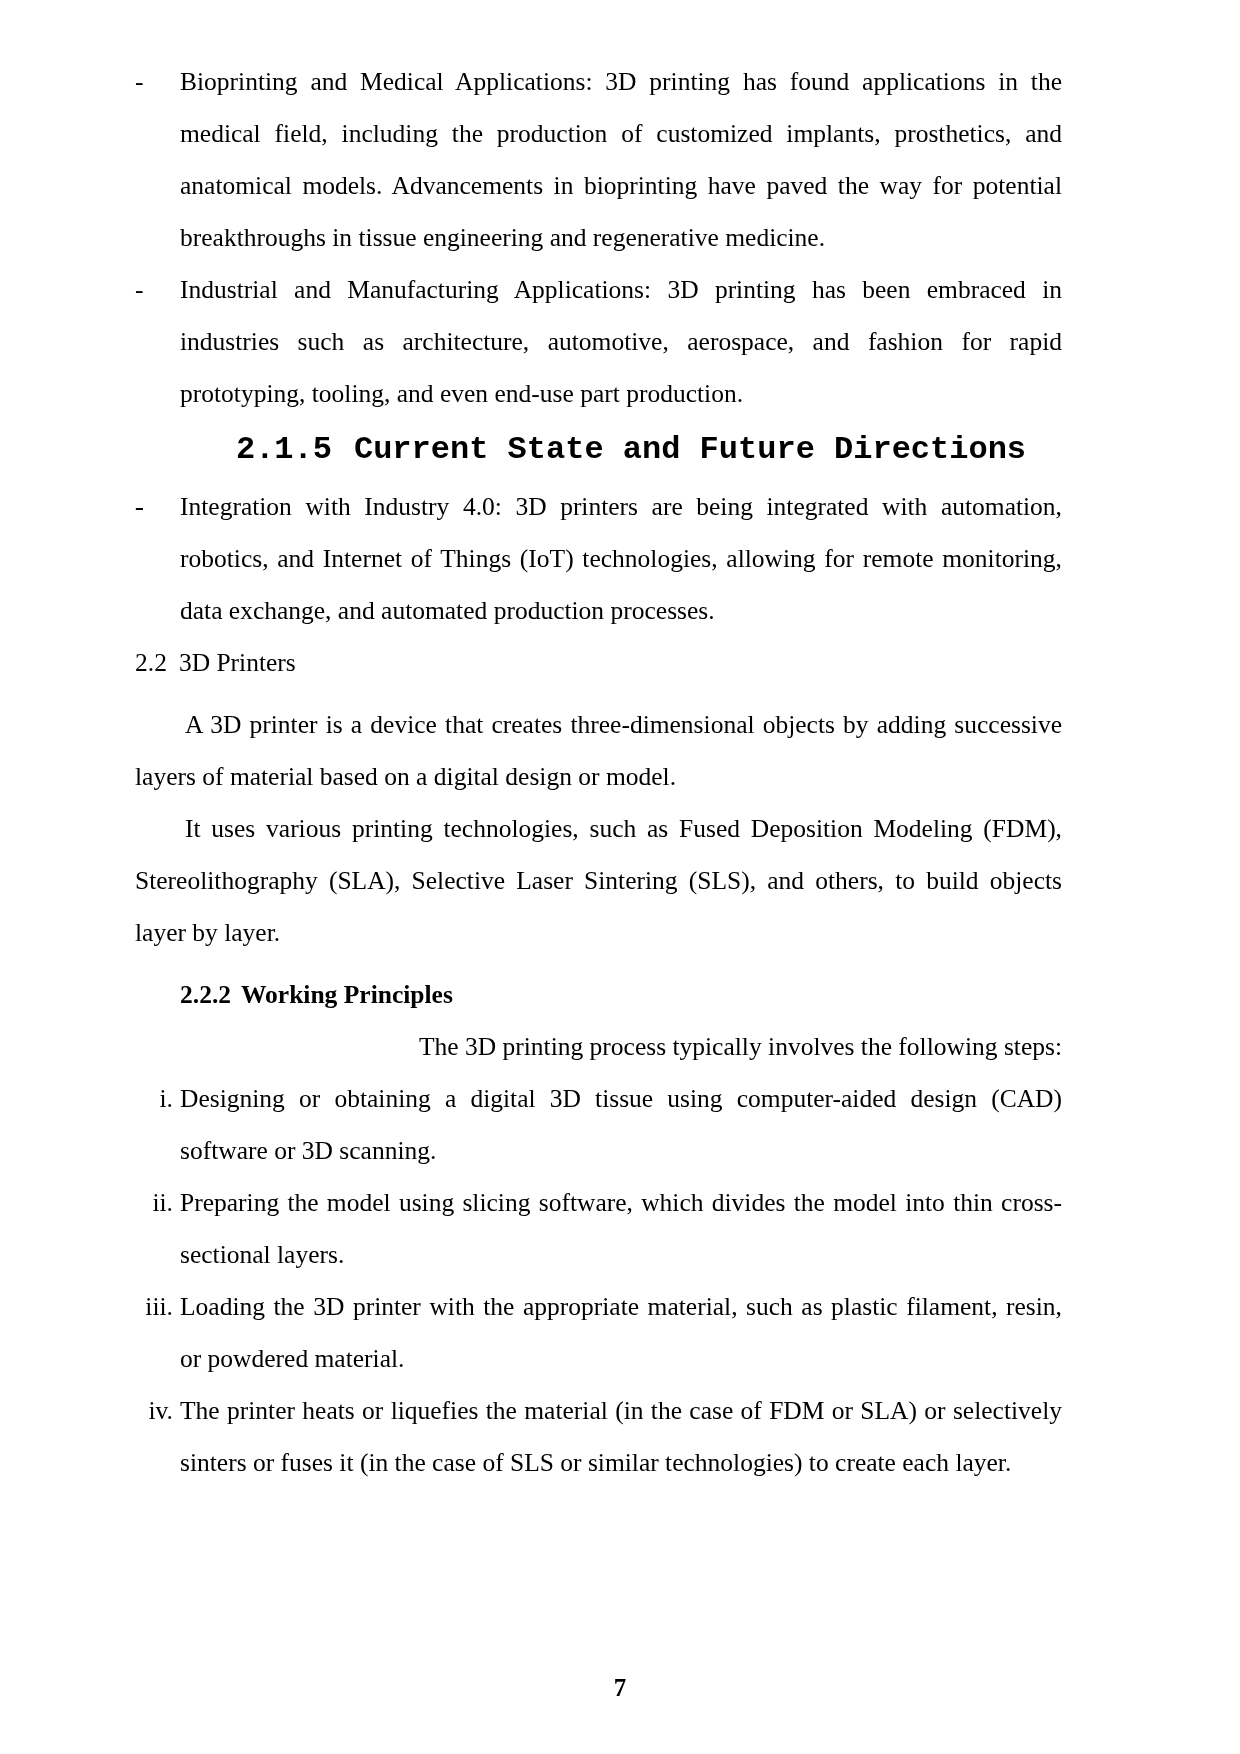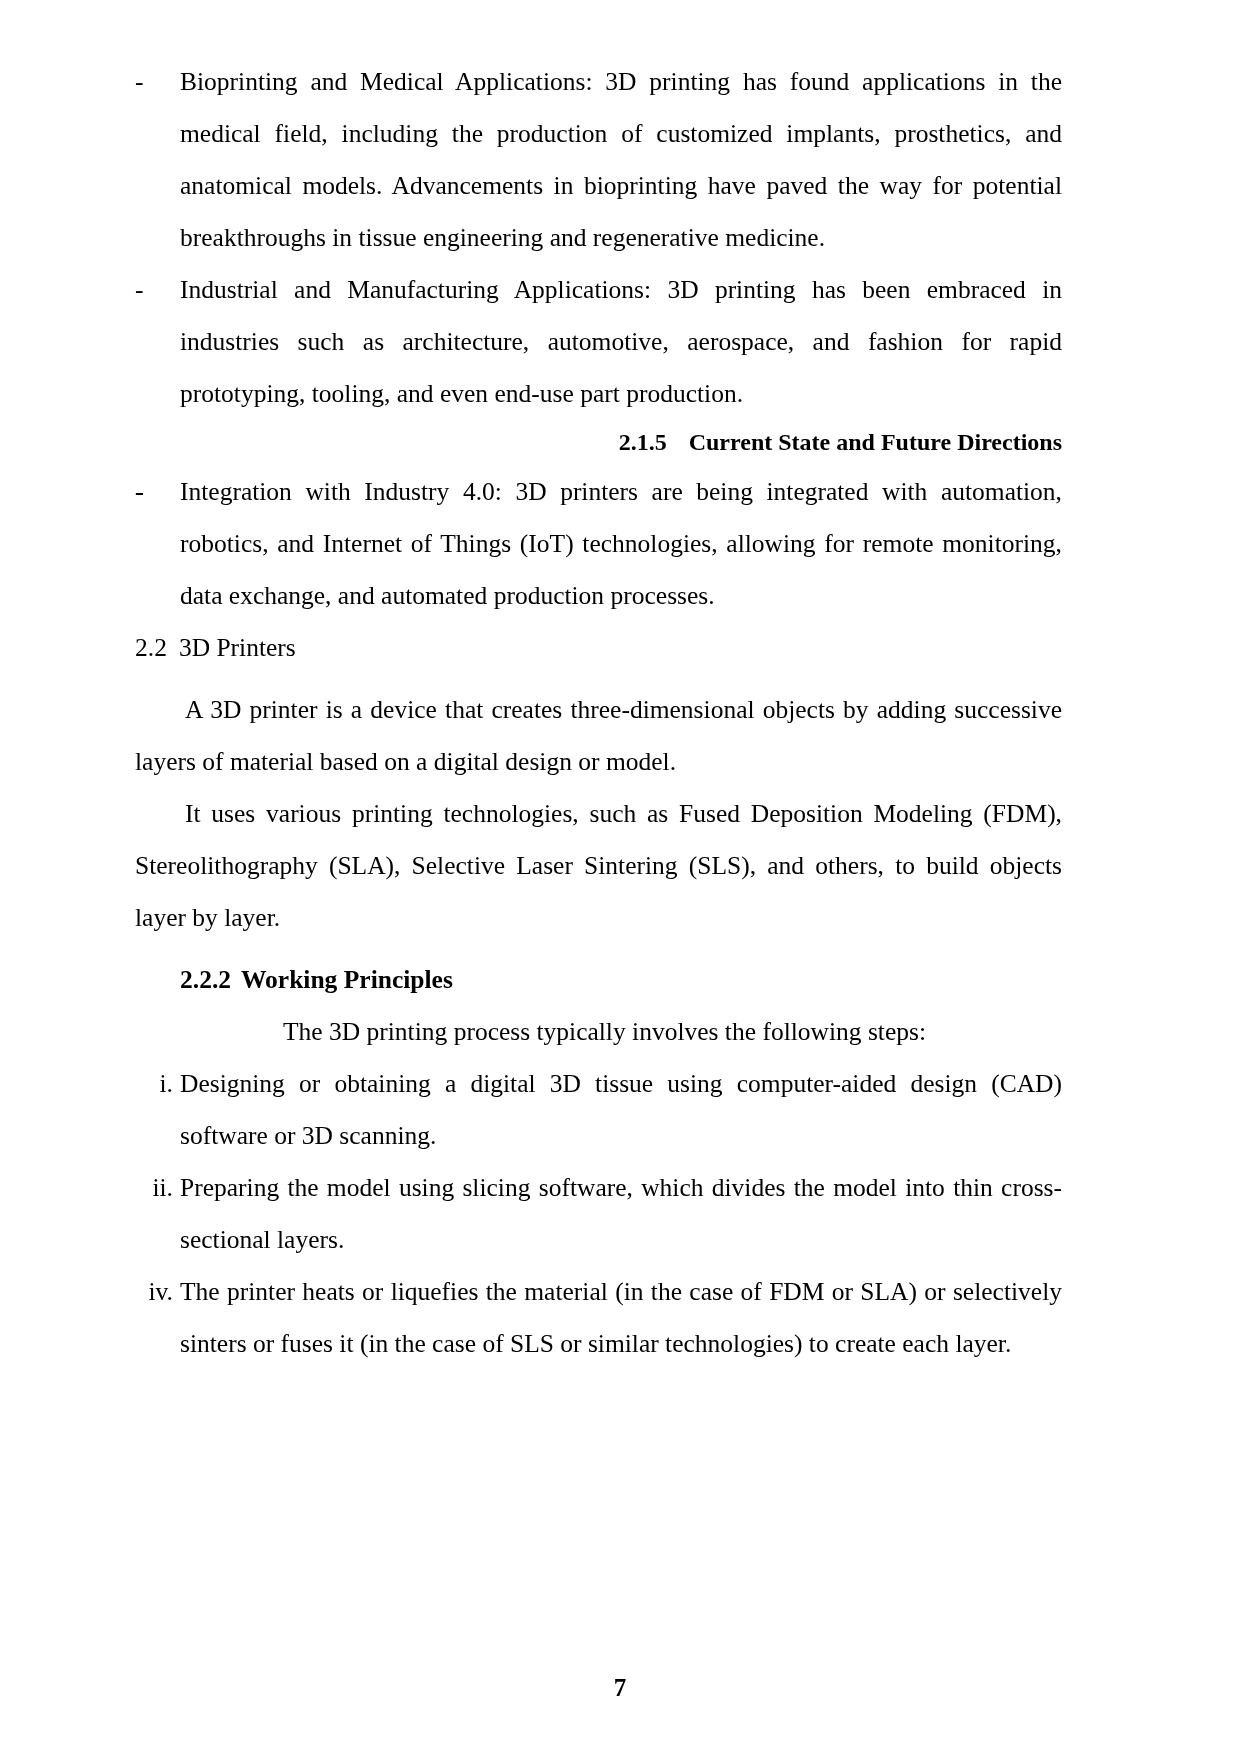--- a/index.html
+++ b/index.html
@@ -77,41 +77,42 @@
   }
   .h3 {
     font-size: 25.5px;
     font-weight: bold;
     line-height: 2.04;
     margin: 0;
     padding-left: 45px;
     text-align: left;
   }
   .h3-centerish {
-    font-size: 24px;
+    font-size: 32px;
     font-weight: bold;
     line-height: 1.9;
     margin: 0;
     padding-left: 65px;
-    text-align: right;
+    text-align: center;
+    font-family: Liberation Mono, monospace;
   }
   .h3 .num { margin-right: 10px; }
   .h3-centerish .num { margin-right: 22px; }
   .h2 .num { margin-right: 12px; }
 
   
   .para {
     font-size: 25.5px;
     line-height: 2.04;
     margin: 0;
     text-align: justify;
     text-justify: inter-word;
   }
   .para.indent { text-indent: 50px; }
-  .para.lead { padding-left: 12px; text-align: center; }
+  .para.lead { padding-left: 12px; text-align: right; }
 
   .spacer-sm { height: 10px; }
 
   
   .page-number {
     position: absolute;
     left: 0;
     right: 0;
     bottom: 52px;
     text-align: center;
@@ -179,20 +180,24 @@
     <ol class="roman-list">
       <li class="roman-item">
         <span class="marker">i.</span>
         <span>Designing or obtaining a digital 3D tissue using computer-aided design (CAD) software or 3D scanning.</span>
       </li>
       <li class="roman-item">
         <span class="marker">ii.</span>
         <span>Preparing the model using slicing software, which divides the model into thin cross-sectional layers.</span>
       </li>
       <li class="roman-item">
+        <span class="marker">iii.</span>
+        <span>Loading the 3D printer with the appropriate material, such as plastic filament, resin, or powdered material.</span>
+      </li>
+      <li class="roman-item">
         <span class="marker">iv.</span>
         <span>The printer heats or liquefies the material (in the case of FDM or SLA) or selectively sinters or fuses it (in the case of SLS or similar technologies) to create each layer.</span>
       </li>
     </ol>
 
   </div>
 
   <div class="page-number">7</div>
 </div>
 

